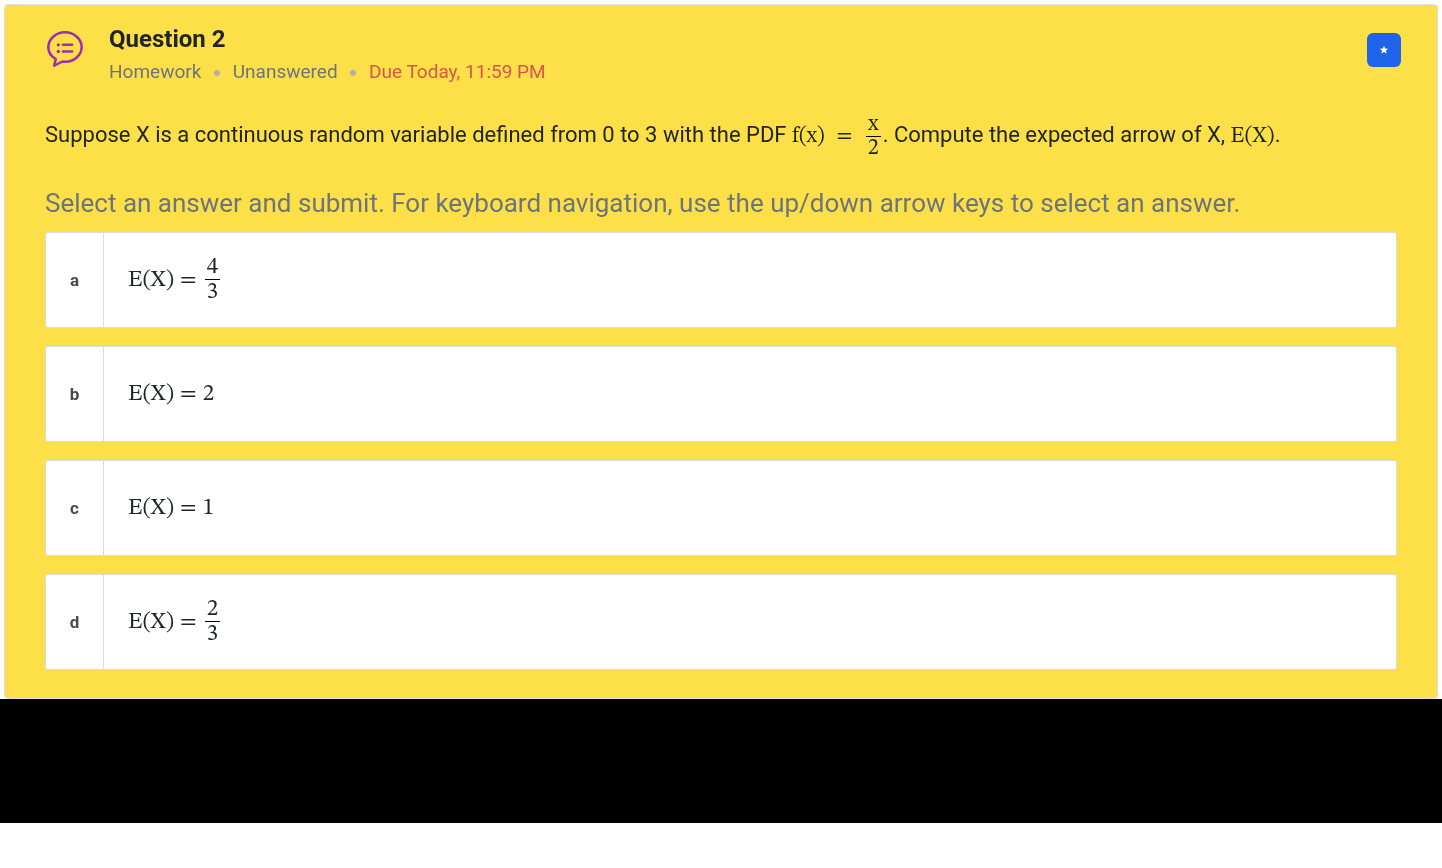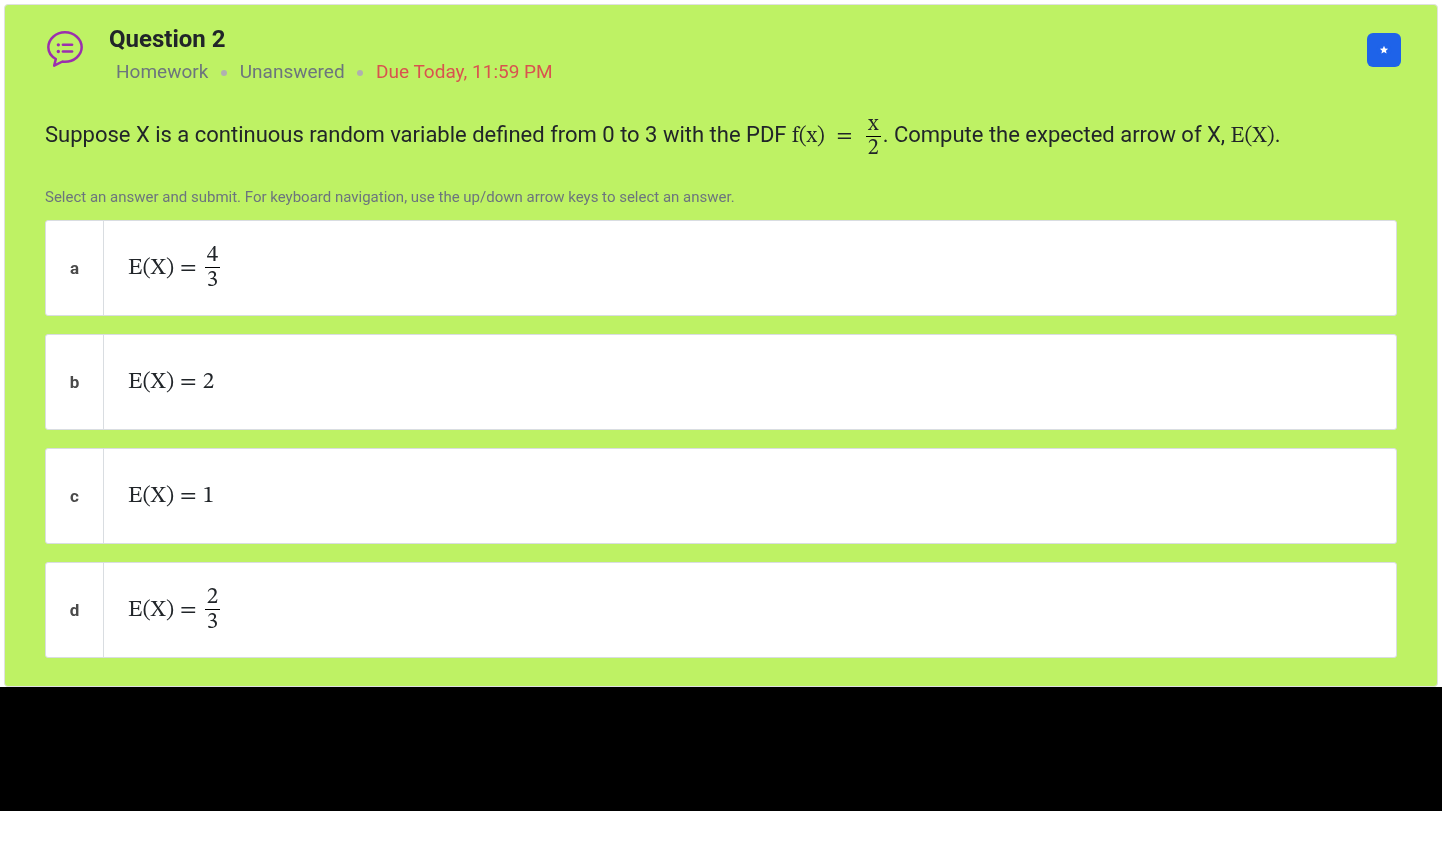--- a/index.html
+++ b/index.html
@@ -6,21 +6,21 @@
   body {
     font-family: -apple-system, BlinkMacSystemFont, "Segoe UI", Roboto, "Helvetica Neue", Arial, sans-serif;
     background: #fff;
     color: #212529;
     width: 1442px;
   }
   .card {
     border: 1px solid #e0e0e0;
     border-radius: 4px;
     margin: 4px 4px 0 4px;
-    background: #bef264;
+    background: #fde047;
     padding-bottom: 10px;
   }
   .header-row {
     display: flex;
     align-items: flex-start;
     padding: 20px 28px 0 40px;
     position: relative;
   }
   .qicon {
     width: 40px;
@@ -34,21 +34,20 @@
   .qtitle {
     font-size: 24px;
     font-weight: 700;
     color: #212529;
     line-height: 1.2;
   }
   .meta {
     margin-top: 6px;
     font-size: 19px;
     color: #6c757d;
-    margin-left: 7px;
   }
   .meta .dot {
     display: inline-block;
     width: 6px; height: 6px;
     background: #b0b0b0;
     border-radius: 50%;
     vertical-align: middle;
     margin: 0 8px;
   }
   .meta .due { color: #d9534f; }
@@ -77,21 +76,21 @@
     align-items: center;
     vertical-align: middle;
     font-size: 22px;
     line-height: 1.05;
     margin: 0 2px;
   }
   .frac .num { padding: 0 2px; }
   .frac .den { border-top: 1.5px solid #000; padding: 0 2px; }
   .instructions {
     padding: 28px 40px 14px 40px;
-    font-size: 15px;
+    font-size: 26px;
     color: #6c757d;
   }
   .options { padding: 0 40px; }
   .option {
     display: flex;
     align-items: stretch;
     border: 1px solid #d9dde1;
     border-radius: 3px;
     margin-bottom: 18px;
     min-height: 96px;

